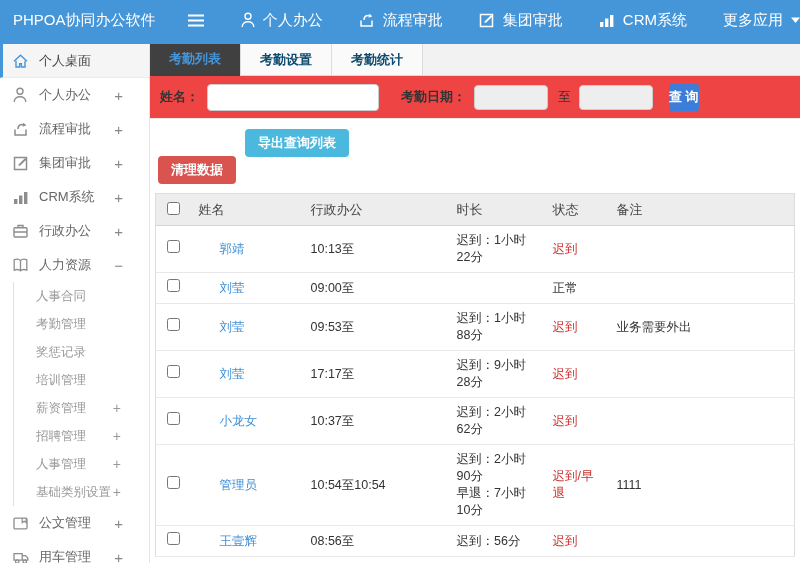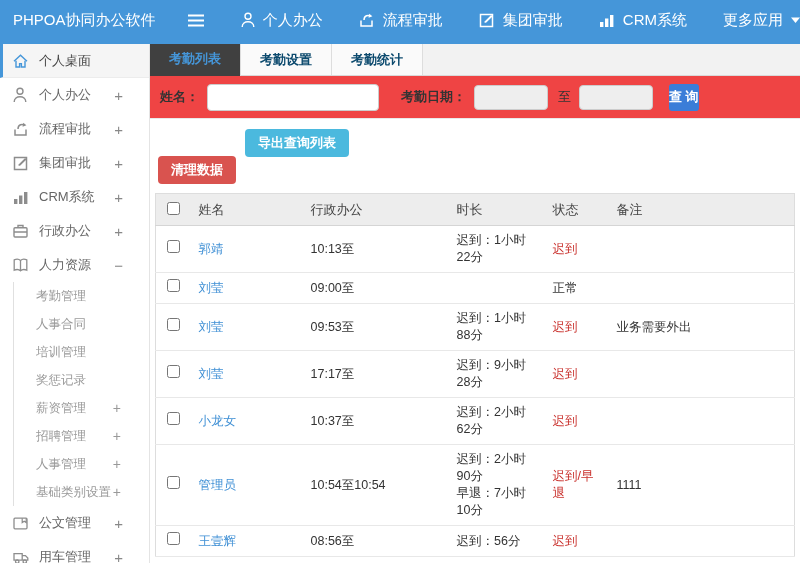--- a/index.html
+++ b/index.html
@@ -54,21 +54,21 @@
   .btn-info { background:var(--info,#4bb9de); }
 
   
   .table-wrap { padding:0 5px; flex:1; overflow:hidden; }
   table { width:100%; border-collapse:collapse; border:1px solid #ddd; table-layout:fixed; font-size:12.5px; color:#333; }
   th { background:#ededed; border-bottom:1px solid #d5d5d5; height:32px; text-align:left;
       font-weight:normal; color:#444; padding:0 8px; font-size:13px; }
   td { border-bottom:1px solid #e8e8e8; padding:6px 8px; height:28px; line-height:17px; vertical-align:middle; background:#fff; }
   .cell-check { text-align:center; }
   .cell-check input, th input { width:13px; height:13px; cursor:pointer; }
-  td.name a { color:var(--link,#4090d5); text-decoration:none; cursor:pointer; }
+  td.name a { color:var(--link,#4090d5); text-decoration:none; cursor:pointer;margin-left:21px; }
   td.status-red { color:var(--status-red,#c9302c);margin-top:40px; }
 </style>
 </head>
 <body>
 
 <div class="header">
   <div class="logo">PHPOA协同办公软件</div>
   <div class="hamburger">
       <svg width="18" height="13" viewBox="0 0 18 13">
         <path d="M1 1.5h16M1 6.5h16M1 11.5h16" stroke="currentColor" stroke-width="2.2" fill="none"></path>
@@ -192,30 +192,30 @@
         <span class="icon">
           <svg width="15" height="14" viewBox="0 0 15 14">
             <path d="M7.5 2.4C6 1 3 1 1.2 1.8v10.4c1.8-.8 4.8-.8 6.3.6 1.5-1.4 4.5-1.4 6.3-.6V1.8C12 1 9 1 7.5 2.4zM7.5 2.4v10.4" fill="none" stroke="currentColor" stroke-width="1.3"></path>
           </svg>
         </span>
         <span>人力资源</span>
         <span class="exp">−</span>
       </div>
       <div class="submenu">
         <div class="sub-item">
+          <span>人事合同</span>
+        </div>
+        <div class="sub-item">
           <span>考勤管理</span>
         </div>
         <div class="sub-item">
-          <span>人事合同</span>
+          <span>奖惩记录</span>
         </div>
         <div class="sub-item">
           <span>培训管理</span>
-        </div>
-        <div class="sub-item">
-          <span>奖惩记录</span>
         </div>
         <div class="sub-item">
           <span>薪资管理</span>
           <span class="exp">+</span>
         </div>
         <div class="sub-item">
           <span>招聘管理</span>
           <span class="exp">+</span>
         </div>
         <div class="sub-item">

